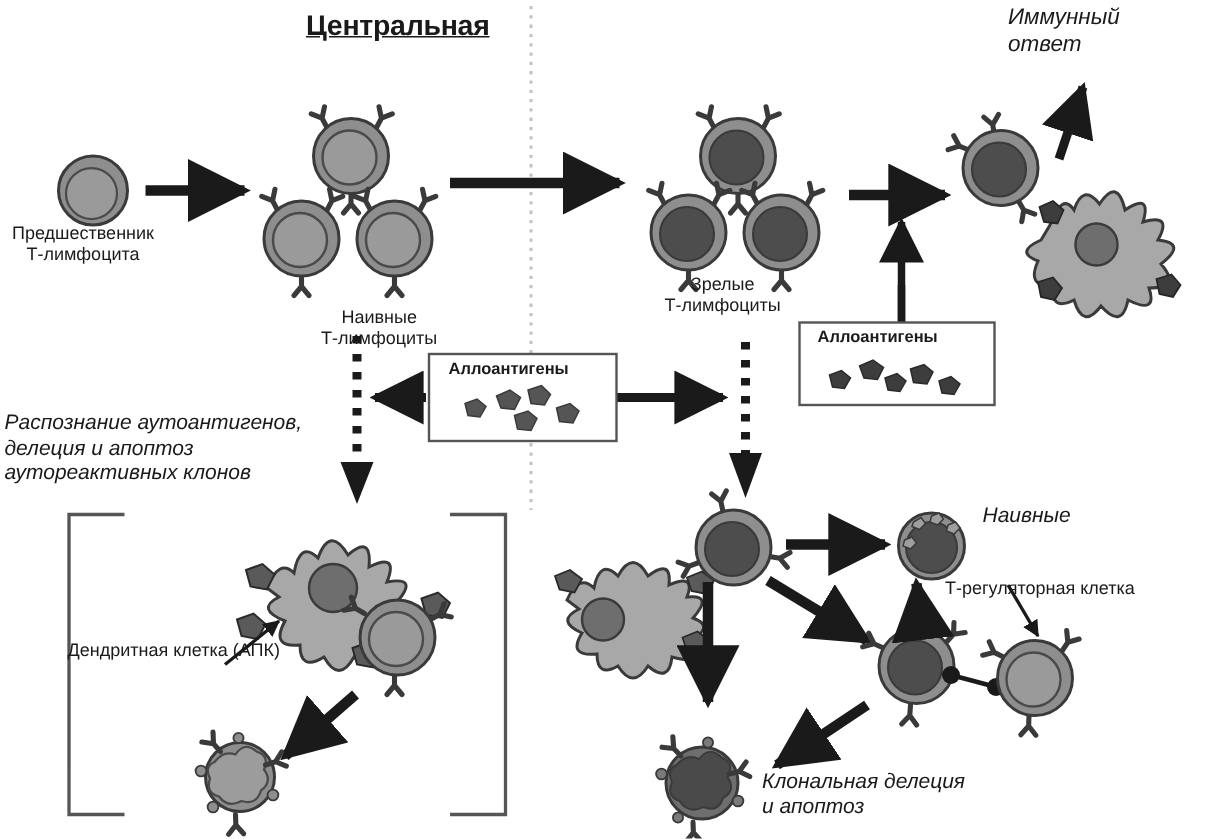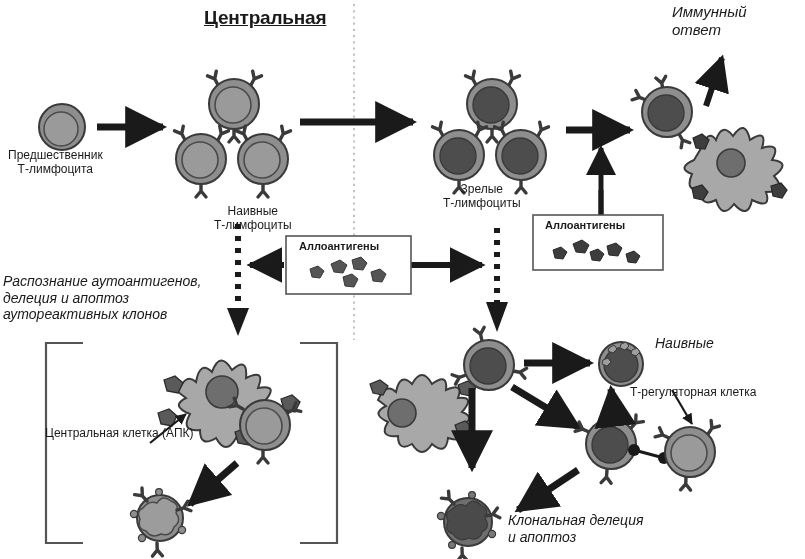--- a/index.html
+++ b/index.html
@@ -281,21 +281,21 @@
 ответ</div>
 
   <div class="txt boxlbl" style="left:299px;top:240px;">Аллоантигены</div>
 
   <div class="txt boxlbl" style="left:545px;top:219px;">Аллоантигены</div>
 
   <div class="txt italn" style="left:3px;top:273px;">Распознание аутоантигенов,
 делеция и апоптоз
 аутореактивных клонов</div>
 
-  <div class="txt lbl" style="left:45px;top:426px;">Центральная клетка (АПК)</div>
+  <div class="txt lbl" style="left:45px;top:426px;">Дендритная клетка (АПК)</div>
 
   <div class="txt italn" style="left:655px;top:335px;">Наивные</div>
 
   <div class="txt italn" style="left:508px;top:512px;">Клональная делеция
 и апоптоз</div>
 
   <div class="txt lbl" style="left:630px;top:385px;">Т-регуляторная клетка</div>
 
 </div>
 

